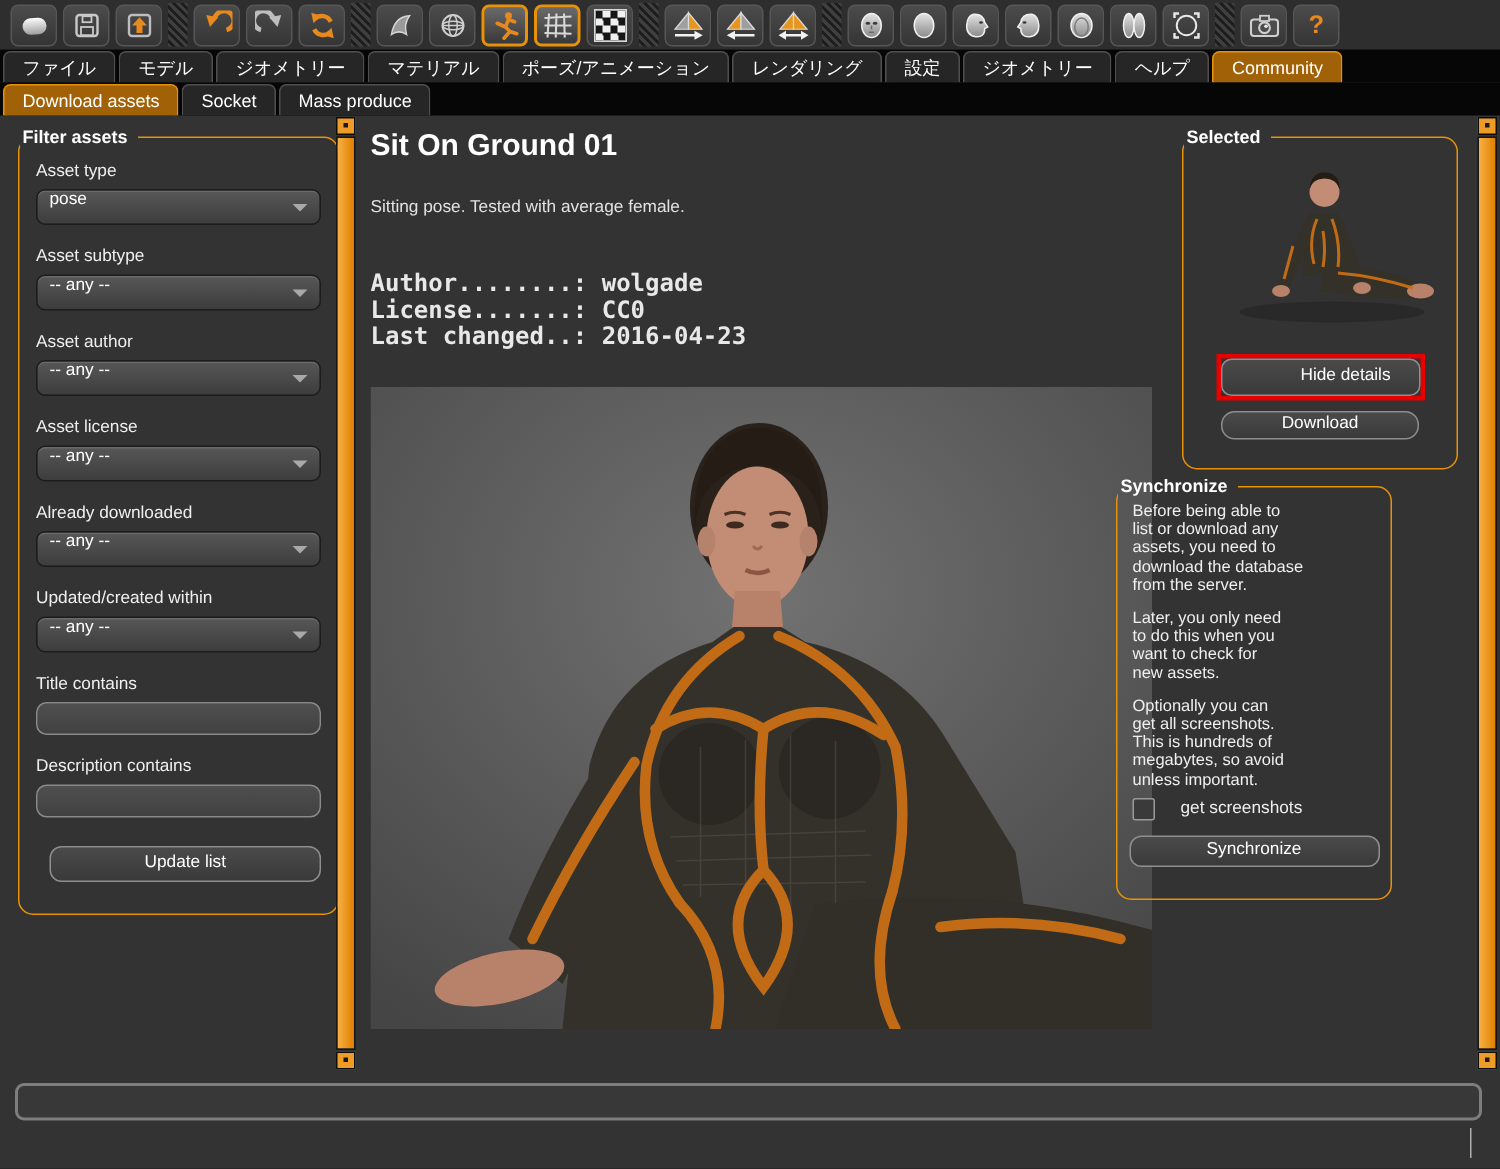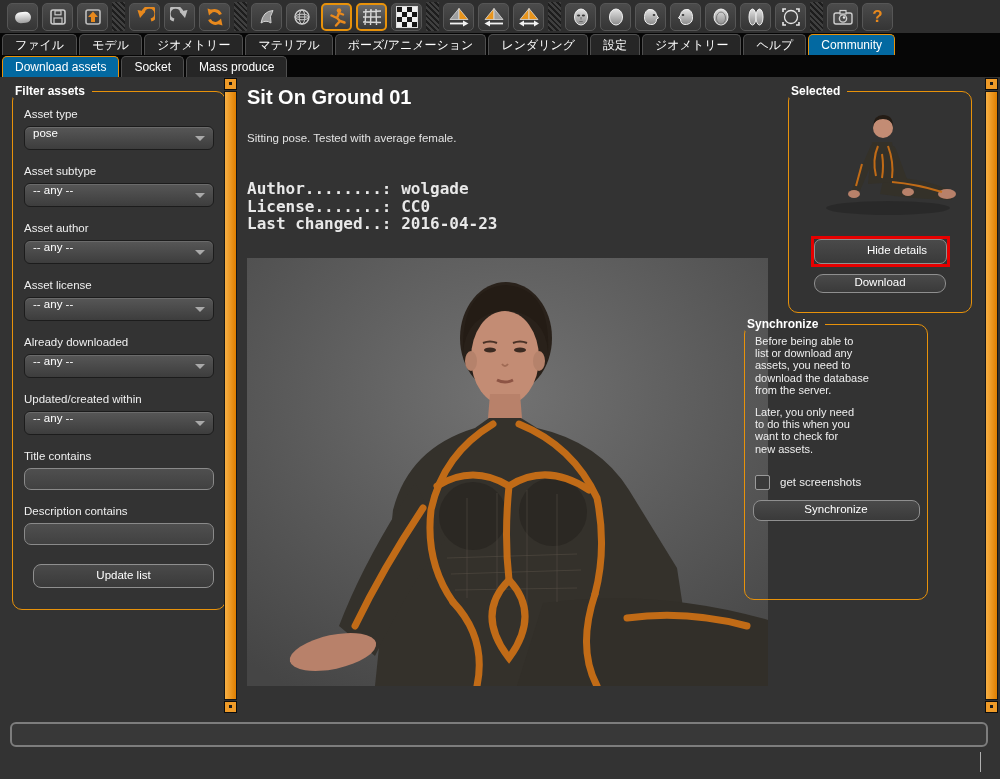--- a/index.html
+++ b/index.html
@@ -13,21 +13,21 @@
       padding:0;cursor:pointer;}
   .tb.active{border:2px solid #e8920a;width:31px;height:28px;background:linear-gradient(#6a6a6a,#383838);}
   .sep{width:13px;height:29px;background:repeating-linear-gradient(45deg,#3f3f3f 0 2px,#1d1d1d 2px 4px);}
   .tb svg{display:block;}
   
   .tabrow{position:absolute;left:0;width:1000px;height:22px;background:#060606;display:flex;align-items:flex-end;padding-left:2px;box-sizing:border-box;}
   .tabrow.menu{top:33px;}
   .tabrow.sub{top:55px;}
   .tab{height:20px;line-height:20px;padding:0 12px;font-size:12px;color:#fff;background:#262626;
        border:1px solid #4f4f4f;border-bottom:none;border-radius:5px 5px 0 0;margin-right:2px;cursor:pointer;white-space:nowrap;}
-  .tab.active{background:#0369a1;border:1px solid #e8920a;border-bottom:none;}
+  .tab.active{background:#a16207;border:1px solid #e8920a;border-bottom:none;}
   
   fieldset{position:absolute;border:1px solid #e8920a;border-radius:10px;margin:0;padding:0;box-sizing:border-box;}
   legend{margin-left:0;padding:0 7px 0 2px;font-size:12px;font-weight:bold;color:#fff;}
   
   .field{margin:15px 11px 0 11px;}
   .field:first-of-type{margin-top:10px;}
   .flabel{display:block;font-size:11.5px;color:#efefef;margin-bottom:6px;}
   .dropdown{position:relative;height:22px;border:1px solid #1c1c1c;border-radius:6px;
             background:linear-gradient(#575757,#3d3d3d);display:flex;align-items:flex-start;
             padding:0 8px;font-size:11.5px;color:#fff;cursor:pointer;box-shadow:inset 0 1px 0 #6b6b6b;}
@@ -43,21 +43,21 @@
   .asset-desc{position:absolute;left:247px;top:132px;font-size:11.5px;color:#e2e2e2;}
   .asset-details{position:absolute;left:247px;top:180px;font-family:"DejaVu Sans Mono",monospace;
                  font-size:16px;font-weight:bold;color:#e8e8e8;line-height:17.5px;white-space:pre;}
   .shot{position:absolute;left:247px;top:258px;width:521px;height:428px;}
   
   .thumbwrap{width:168px;height:118px;margin:6px auto 0 auto;}
   .hd-wrap{width:133px;margin:14px auto 0 auto;border:3px solid #e60000;}
   .hd-wrap .btn{border-radius:7px;height:23px;line-height:21px;padding-left:34px;}
   .dl-btn{width:130px;margin:7px auto 0 auto;height:17px;line-height:15px;border-radius:9px;}
   .sync-p{margin:10px 8px 0 10px;font-size:11px;line-height:12.2px;color:#efefef;white-space:pre-line;}
-  .chkrow{display:flex;align-items:center;gap:10px;margin:20px 0 0 10px;}
+  .chkrow{display:flex;align-items:center;gap:17px;margin:6px 0 0 10px;}
   .chk{width:13px;height:13px;border:1px solid #9a9a9a;background:#3a3a3a;border-radius:2px;cursor:pointer;}
   .chklabel{font-size:11.5px;color:#efefef;}
   .sync-btn{width:165px;margin:10px auto 0 auto;height:19px;line-height:17px;}
   
   .vslider{position:absolute;width:13px;}
   .slider-btn{position:absolute;left:0;width:13px;height:12px;background:#ef9b28;border:1px solid #0d0d0d;
               box-sizing:border-box;cursor:pointer;}
   .slider-btn::after{content:"";position:absolute;left:4px;top:3px;width:3px;height:3px;background:#1a1a1a;}
   .slider-bar{position:absolute;left:0;width:13px;background:linear-gradient(to right,#f8b044,#e07f00);
               border:1px solid #161616;box-sizing:border-box;cursor:pointer;}
@@ -414,20 +414,25 @@
     <legend>Synchronize</legend>
     <div class="sync-p" style="margin-top:4px;">Before being able to
 list or download any
 assets, you need to
 download the database
 from the server.</div>
     <div class="sync-p">Later, you only need
 to do this when you
 want to check for
 new assets.</div>
+    <div class="sync-p">Optionally you can
+get all screenshots.
+This is hundreds of
+megabytes, so avoid
+unless important.</div>
     <div class="chkrow">
       <div class="chk"></div>
       <span class="chklabel">get screenshots</span>
     </div>
     <div class="btn sync-btn">Synchronize</div>
   </fieldset>
 
   <div class="vslider" style="left:985px;top:78px;height:636px;">
     <div class="slider-btn" style="top:0;"></div>
     <div class="slider-bar" style="top:13px;height:609px;"></div>

